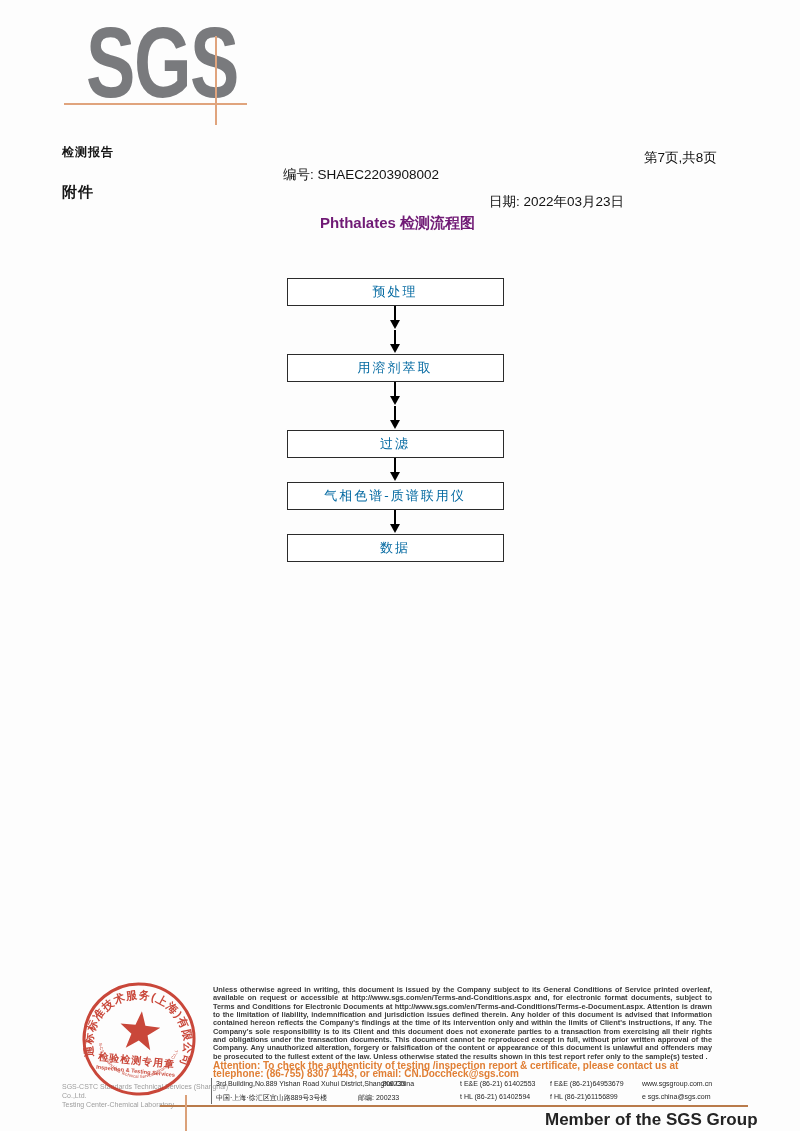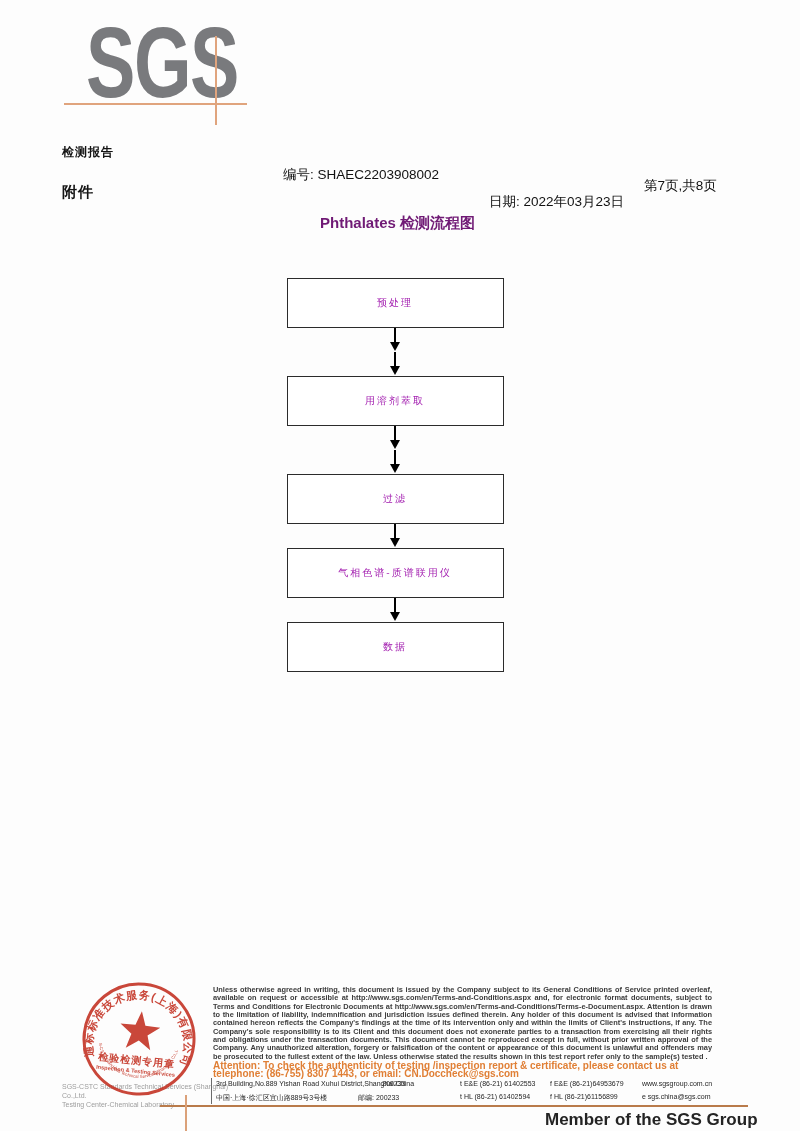--- a/index.html
+++ b/index.html
@@ -14,23 +14,23 @@
   .mark { position:absolute; background:#e0a47d; }
 
   
   .report-title { left:62px; top:144px; font-size:12px; font-weight:bold; color:#141414; letter-spacing:1px; }
   .hdr { font-size:13.5px; color:#111; }
   .attachment { left:62px; top:183px; font-size:15px; font-weight:bold; color:#141414; letter-spacing:1px; }
 
   
   .flow-title { left:0px; top:214px; width:795px; text-align:center; font-size:15px; font-weight:bold; color:#701a75; }
   .flowchart { position:absolute; left:286px; top:278px; width:218px; display:flex; flex-direction:column; align-items:center; }
-  .fc-box { width:217px; height:50px; border:1px solid #2b2b2b; background:#fff;
+  .fc-box { width:217px; height:28px; border:1px solid #2b2b2b; background:#fff;
             display:flex; align-items:center; justify-content:center;
-            font-family:"DejaVu Serif", serif; font-size:10px; letter-spacing:2px; color:#a21caf; }
+            font-family:"DejaVu Serif", serif; font-size:13px; letter-spacing:2px; color:#0369a1; }
   .fc-arrow { height:24px; display:flex; flex-direction:column; align-items:center; }
   .fc-arrow .stem { display:block; width:2px; height:14px; background:#000; }
   .fc-arrow .head { display:block; width:0; height:0; border-left:5.5px solid transparent;
                     border-right:5.5px solid transparent; border-top:9px solid #000; }
 
   
   .company-gray { left:62px; top:1082px; width:180px; font-size:7px; line-height:9px; color:#9d9d9d; }
   .disclaimer { left:213px; top:986px; width:499px; font-size:7.4px; line-height:8.35px;
                 text-align:justify; color:#3c3c3c; font-weight:bold; }
   .attention  { left:213px; top:1062px; width:499px; font-size:10px; line-height:8.35px;
@@ -52,21 +52,21 @@
 
 <div class="page">
 
   <div class="sgs-logo">SGS</div>
   <div class="mark" style="left:64px; top:103px; width:183px; height:2px;"></div>
   <div class="mark" style="left:215px; top:36px; width:2px; height:89px;"></div>
 
   <div class="abs report-title">检测报告</div>
   <div class="abs hdr" style="left:283px; top:166px;">编号: SHAEC2203908002</div>
   <div class="abs hdr" style="left:489px; top:149px;margin-top:44px;">日期: 2022年03月23日</div>
-  <div class="abs hdr" style="left:644px; top:149px;margin-top:28px;">第7页,共8页</div>
+  <div class="abs hdr" style="left:644px; top:149px;">第7页,共8页</div>
   <div class="abs attachment">附件</div>
 
   <div class="abs flow-title">Phthalates 检测流程图</div>
   <div class="flowchart">
       <div class="fc-box">预处理</div>
       <div class="fc-arrow">
         <span class="stem"></span>
         <span class="head"></span>
       </div>
       <div class="fc-arrow">

